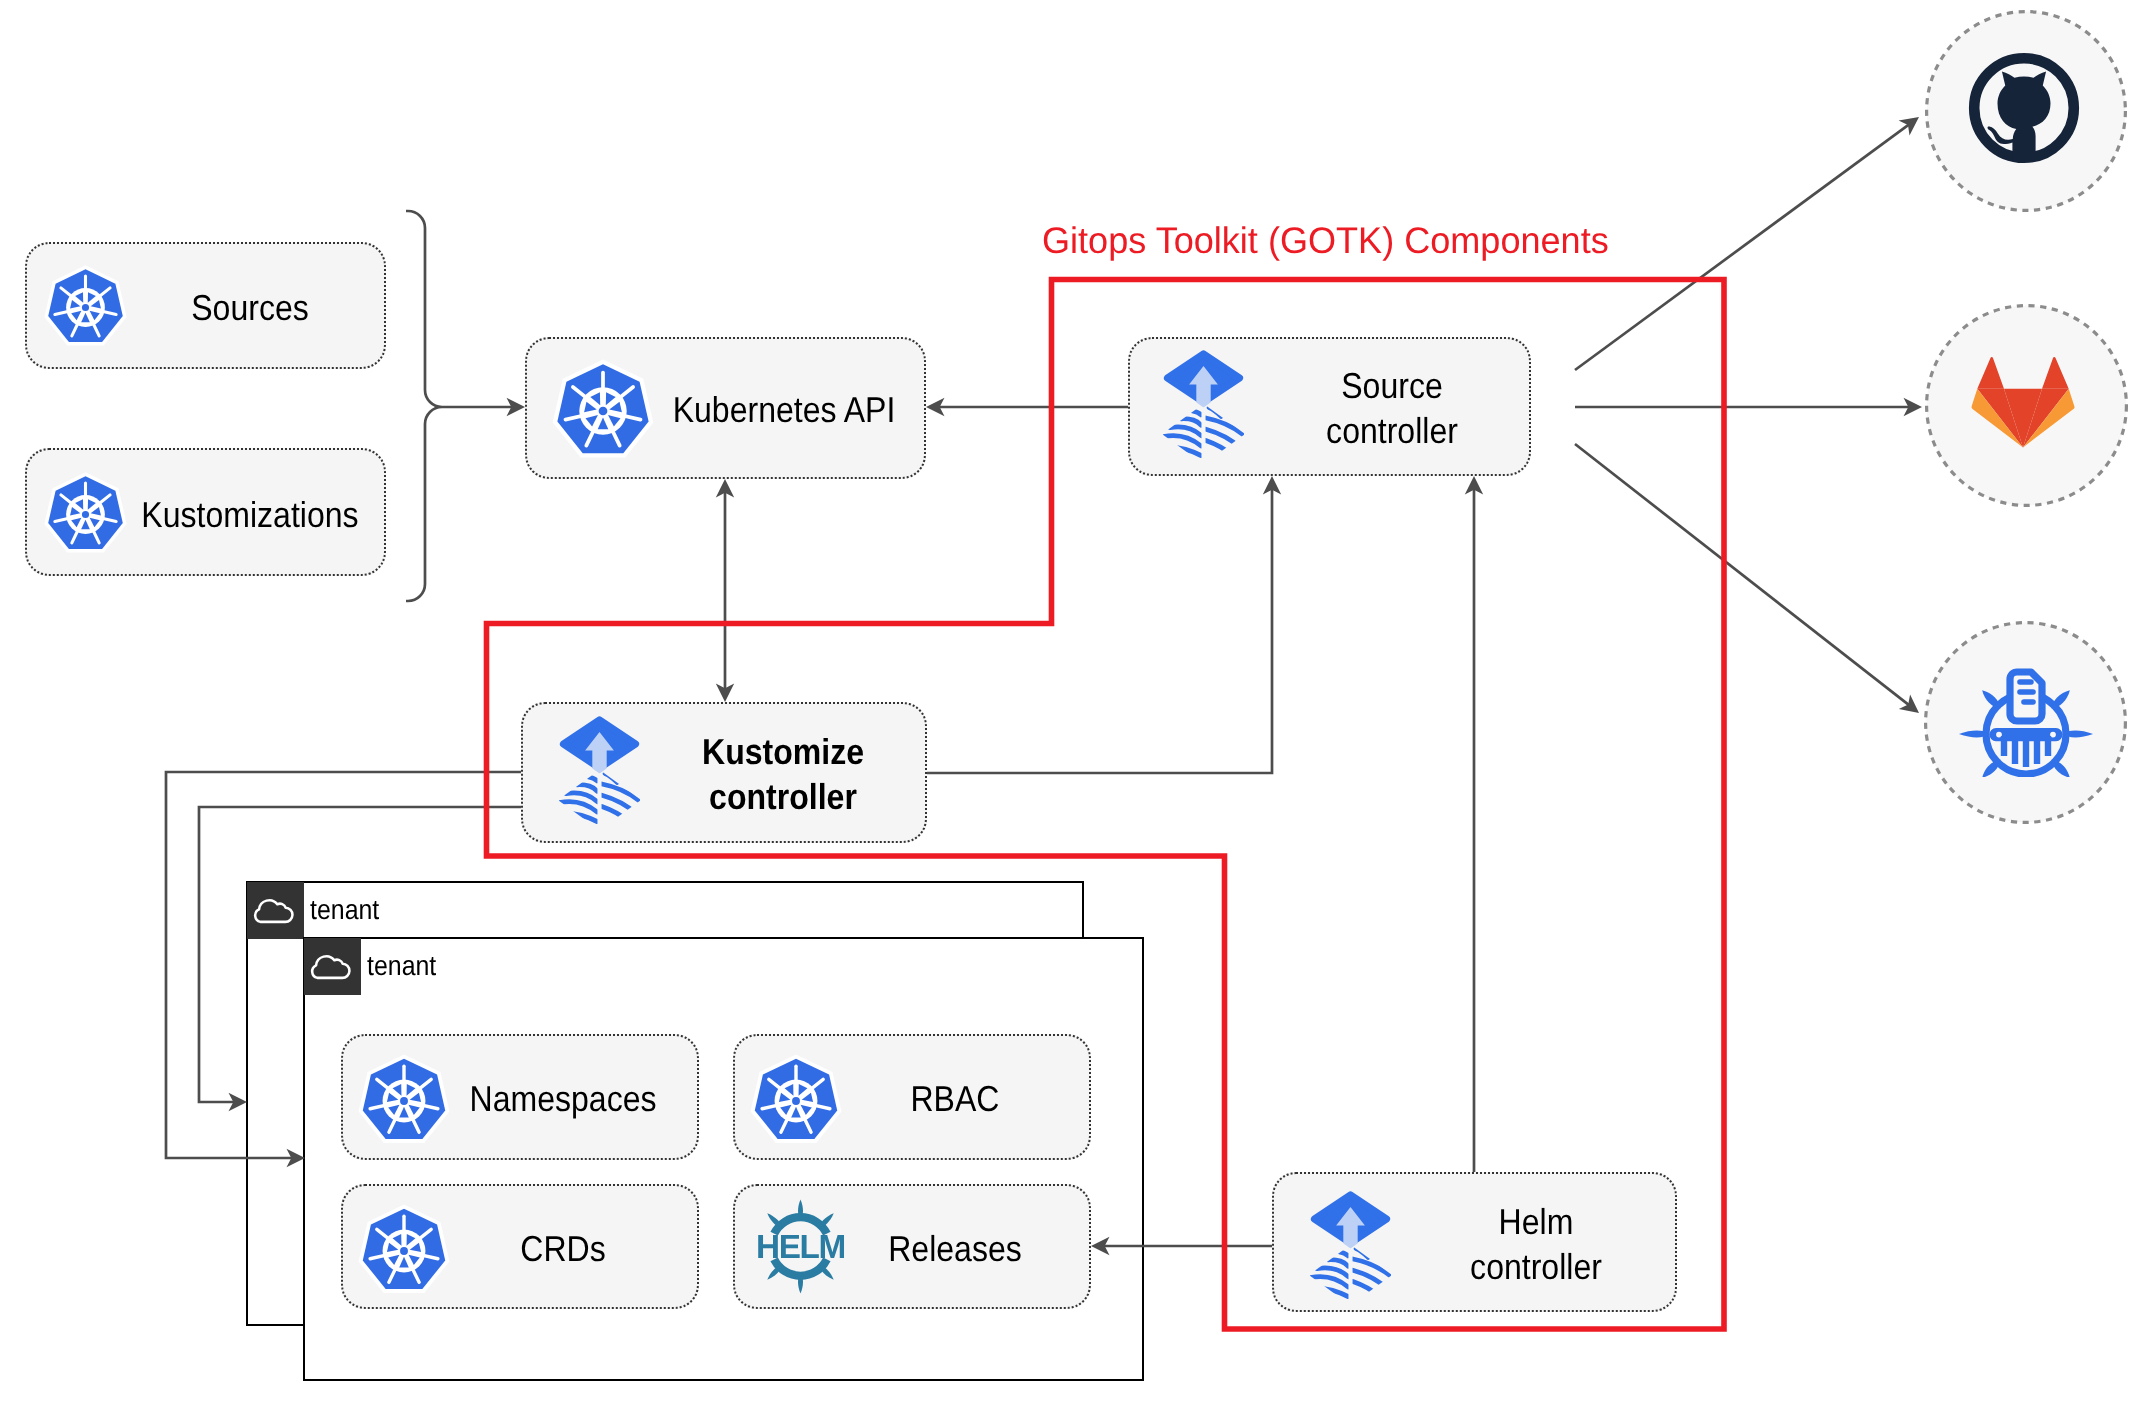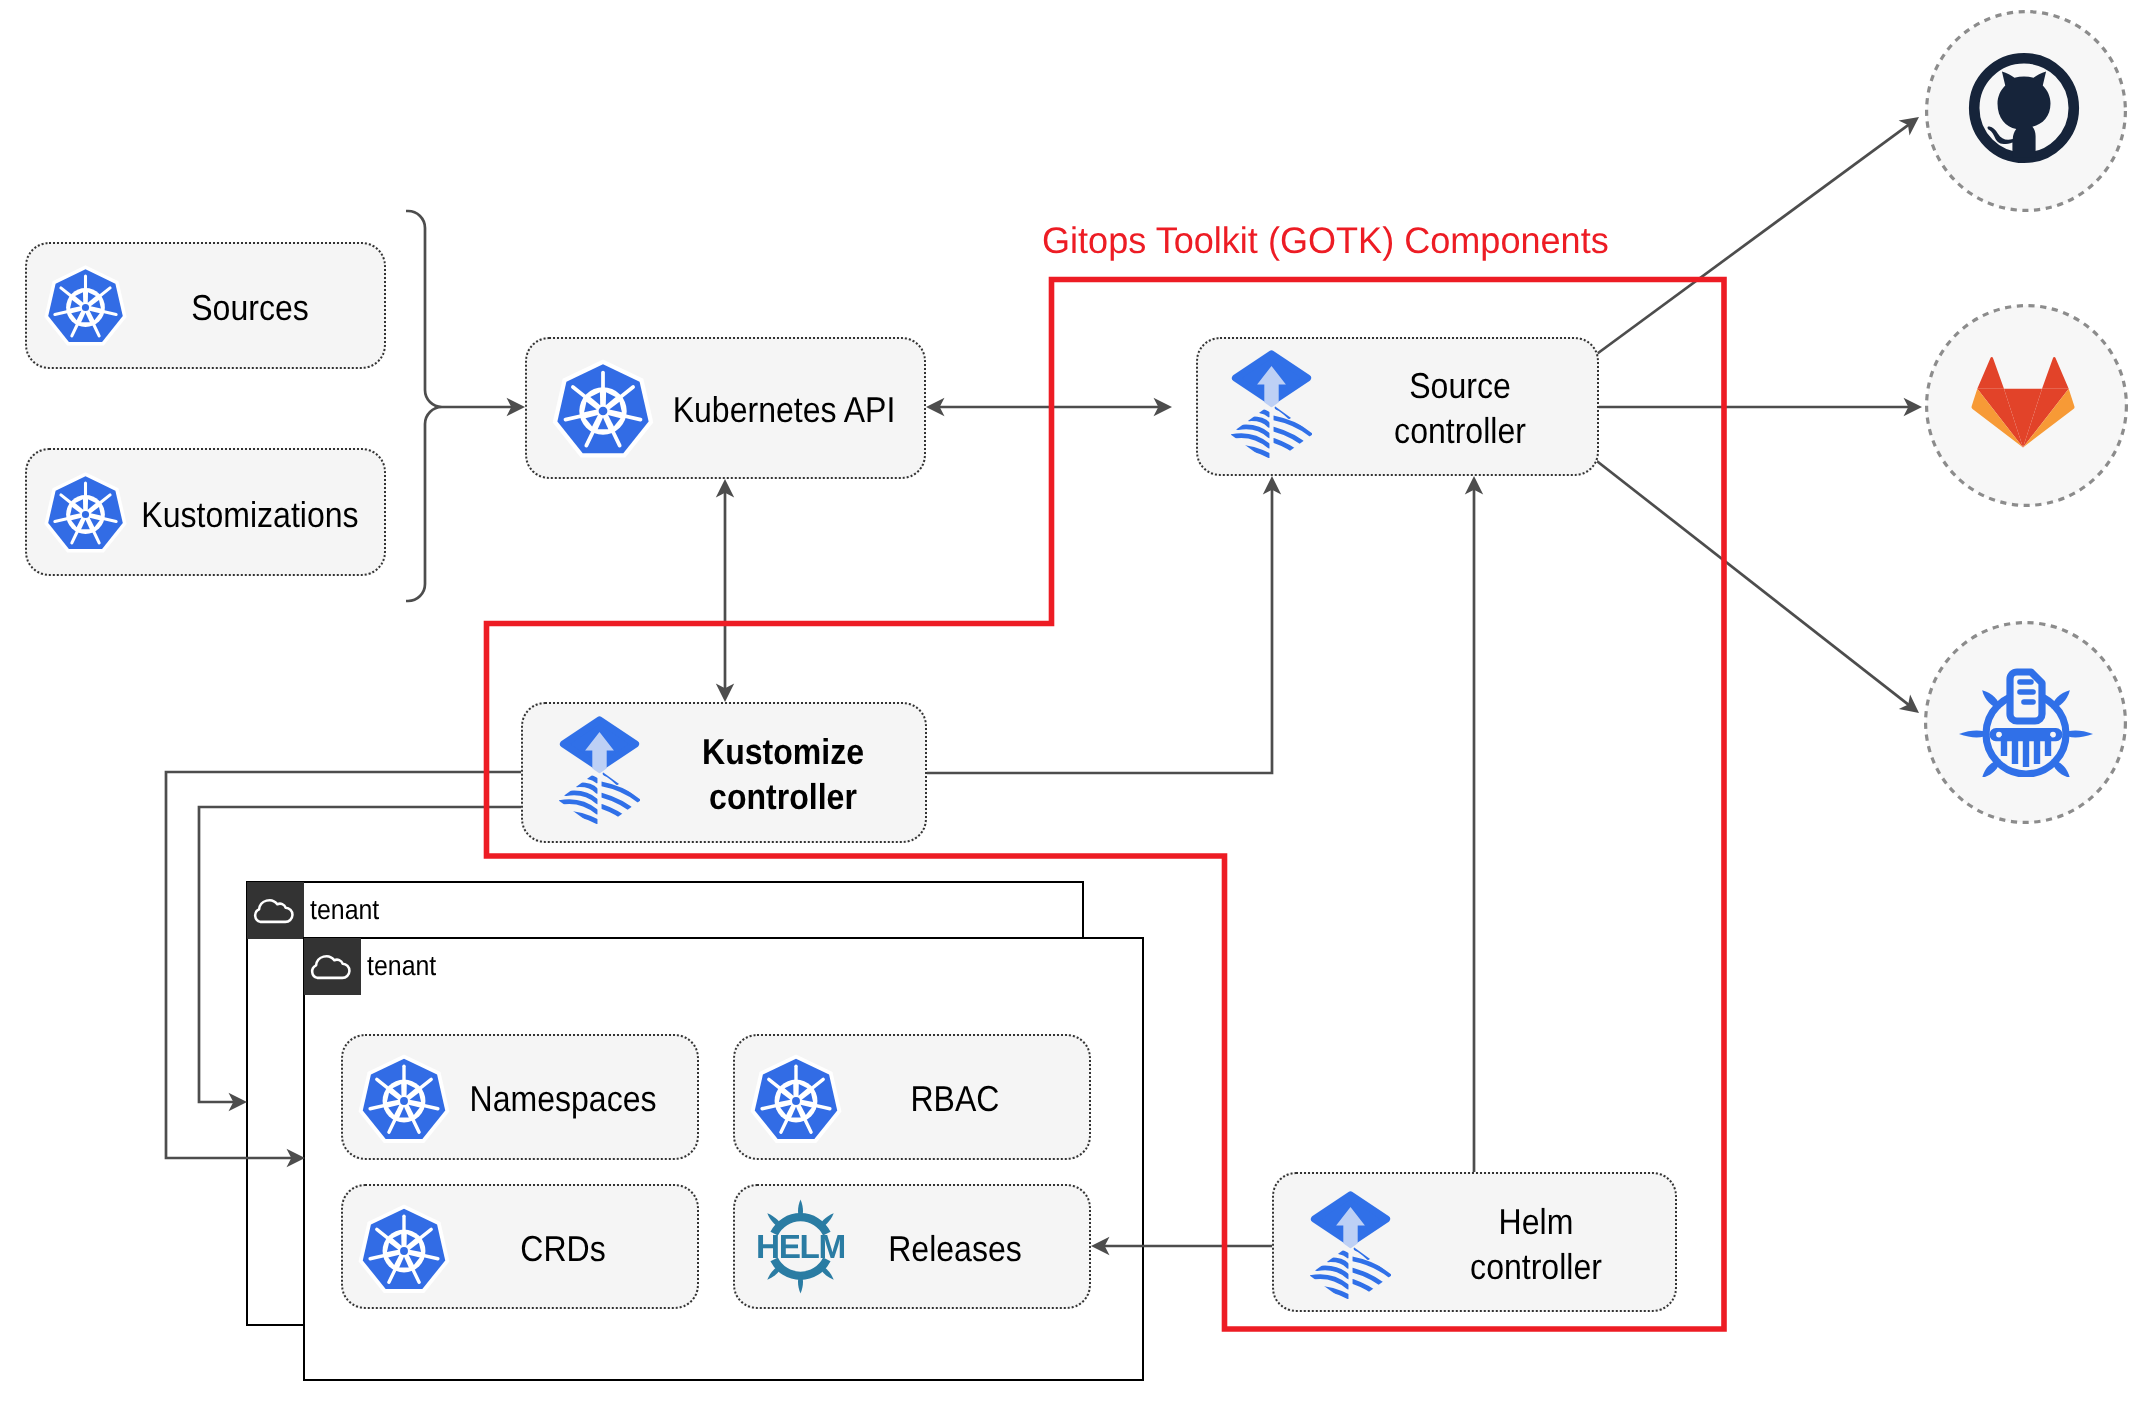--- a/index.html
+++ b/index.html
@@ -148,21 +148,21 @@
             <path d="M45.15,53.87 L39.54,64.89 L33.15,56.89 Z"></path>
             <path d="M43.96,48.62 L31.83,51.10 L34.11,41.12 Z"></path>
             <path d="M47.31,44.41 L37.81,36.48 L47.03,32.04 Z"></path>
             <path fill-rule="evenodd" d="M50 26.5 A23.5 23.5 0 1 1 49.99 26.5 Z M50 30.6 A19.4 19.4 0 1 0 50.01 30.6 Z" opacity="0"></path>
           </g>
           <circle cx="50" cy="50" r="20.6" fill="none" stroke="#326ce5" stroke-width="0"></circle>
           <circle cx="50" cy="50" r="4.2" fill="#326ce5"></circle>
         </svg></span>
 <div class="lbl" style="left:73.0px;top:42px;width:300px;">Kustomizations</div>
 </div>
-    <div class="node" style="left:1196px;top:337px;width:403px;height:139px;">
+    <div class="node" style="left:1128px;top:337px;width:403px;height:139px;">
 <span class="ico" style="left:33px;top:11px;width:81px;height:112px;"><svg viewBox="0 0 100 140" width="81" height="112" xmlns="http://www.w3.org/2000/svg">
           <defs>
             <clipPath id="fxcLs">
               <path d="M47.5 69 L47.5 141 L-2 105 Z"></path>
             </clipPath>
             <clipPath id="fxcRs">
               <path d="M52.5 69 L102 105 L52.5 141 Z"></path>
             </clipPath>
             <clipPath id="fxas">
               <path d="M50 -2 L102 35 L50 72 L-2 35 Z"></path>

